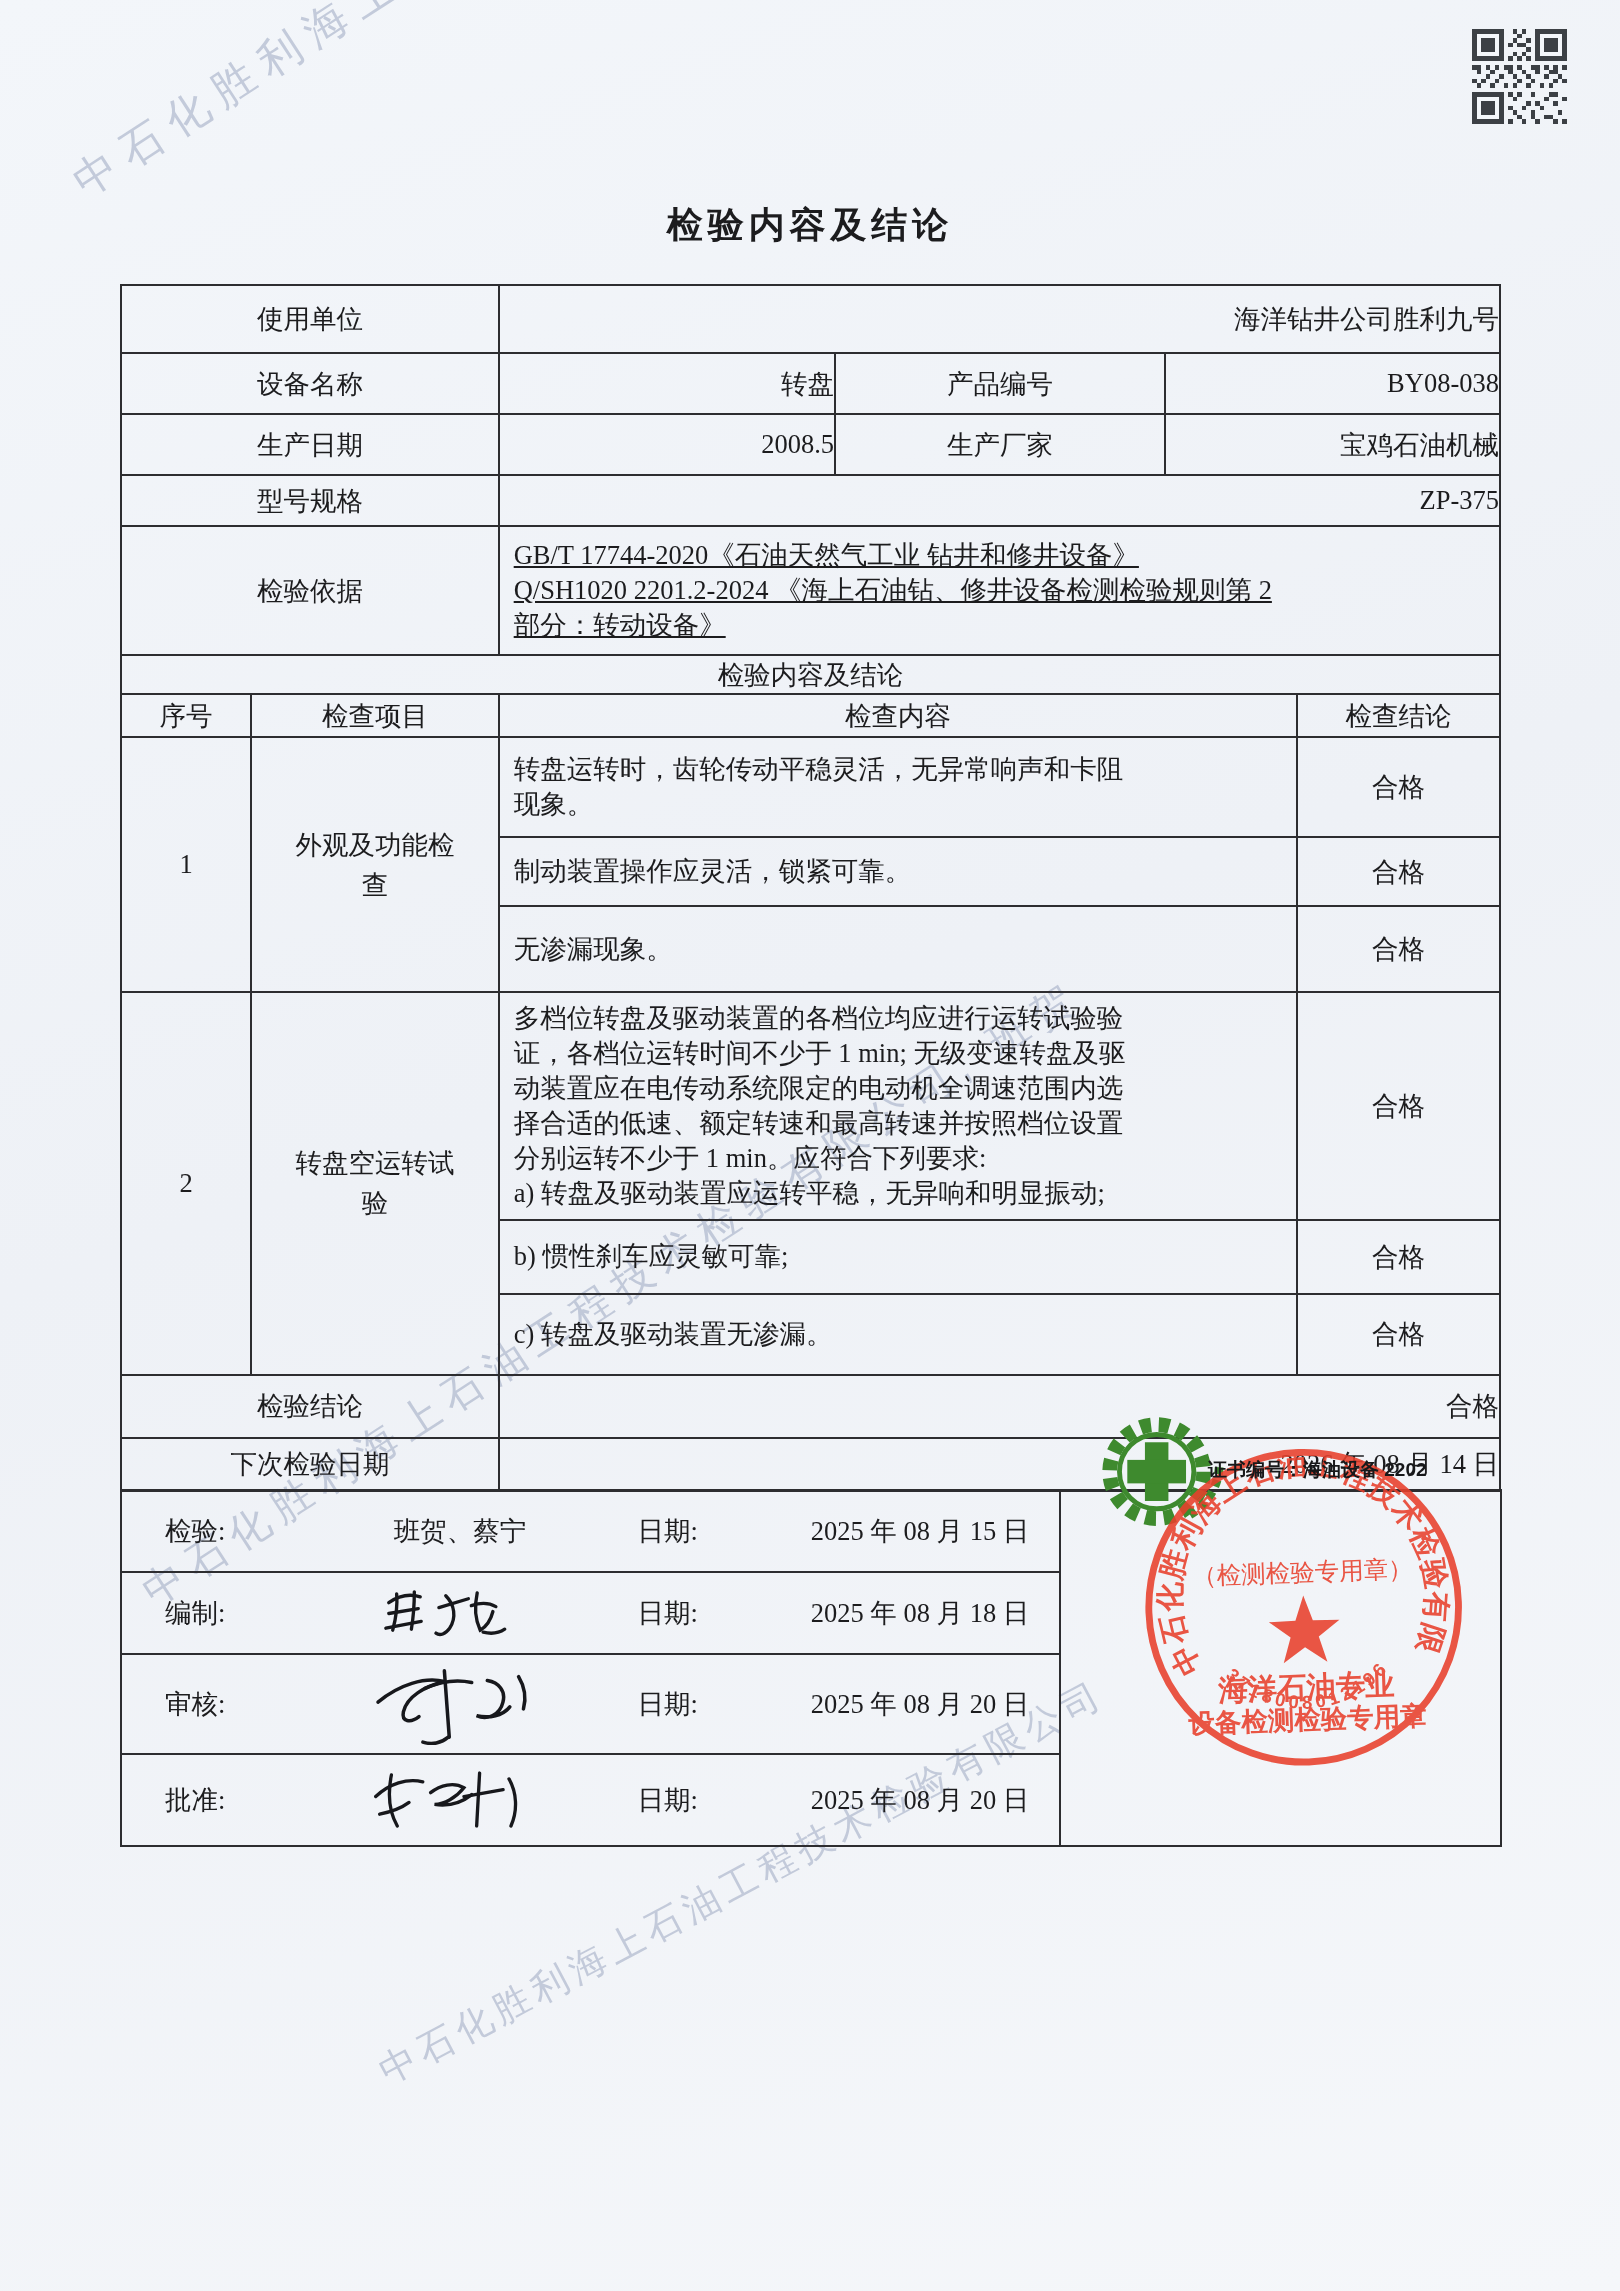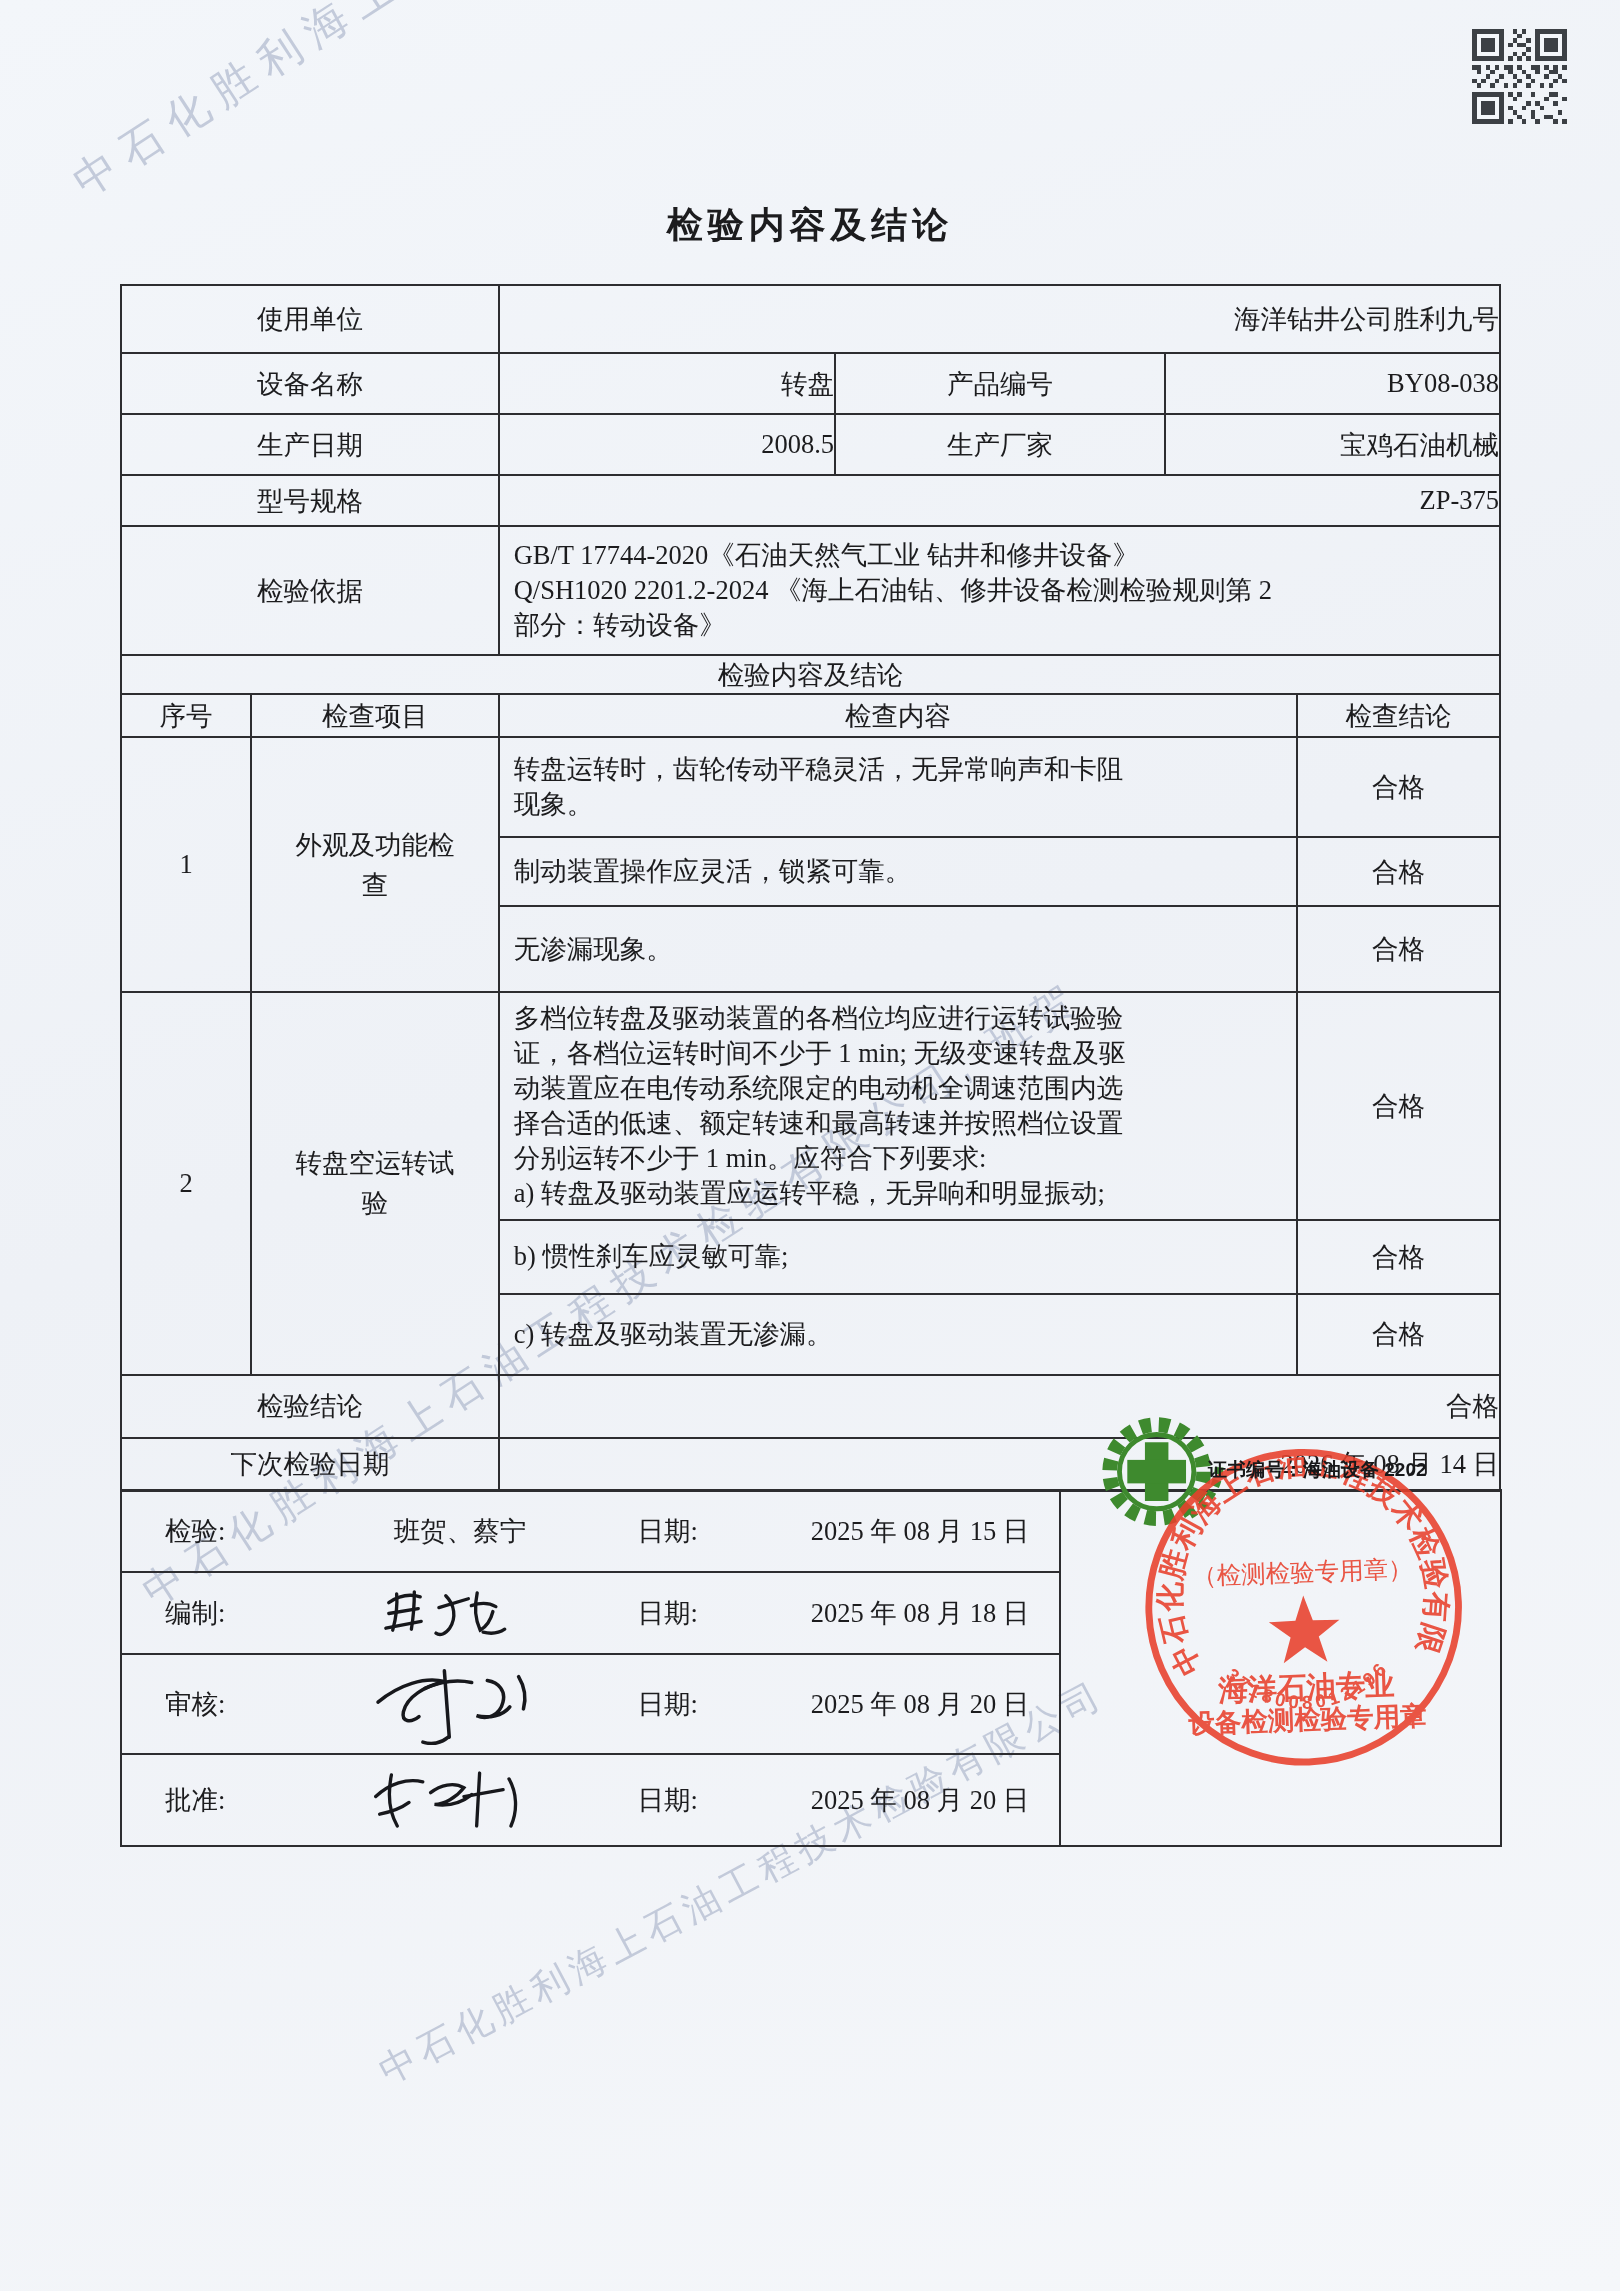--- a/index.html
+++ b/index.html
@@ -51,21 +51,21 @@
   td.result{text-align:center;}
   td.project{text-align:center;padding:0 33px;line-height:40px;}
   td.sec{text-align:center;font-size:26.5px;}
   
   .h-r1{height:68px;margin-top:23px;} .h-r2{height:61px;margin-top:31px;} .h-r3{height:61px;} .h-r4{height:51px;}
   .h-basis{height:129px;} .h-sec{height:39px;} .h-head{height:43px;}
   .h-i1a{height:100px;} .h-i1b{height:69px;} .h-i1c{height:86px;}
   .h-i2a{height:227px;} .h-i2b{height:74px;} .h-i2c{height:81px;}
   .h-conc{height:63px;} .h-next{height:53px;}
   .h-s1{height:82px;} .h-s2{height:82px;} .h-s3{height:100px;} .h-s4{height:92px;}
-  .basis-val{line-height:37px;}
+  .basis-val{line-height:37px;text-decoration:underline;}
   
   .sig-cell{padding:0;}
   .sig-grid{display:grid;grid-template-columns:186px 304px 167px 282px;align-items:center;height:100%;}
   .sig-label{padding-left:43px;}
   .sig-name{text-align:center;position:relative;}
   .sig-date-label{text-align:left;padding-left:25.5px;}
   .sig-date{text-align:center;}
   .sig-svg{display:block;margin:0 auto;}
   
   .emblem{position:absolute;left:1096px;top:1409px;width:137px;height:137px;z-index:4;}

